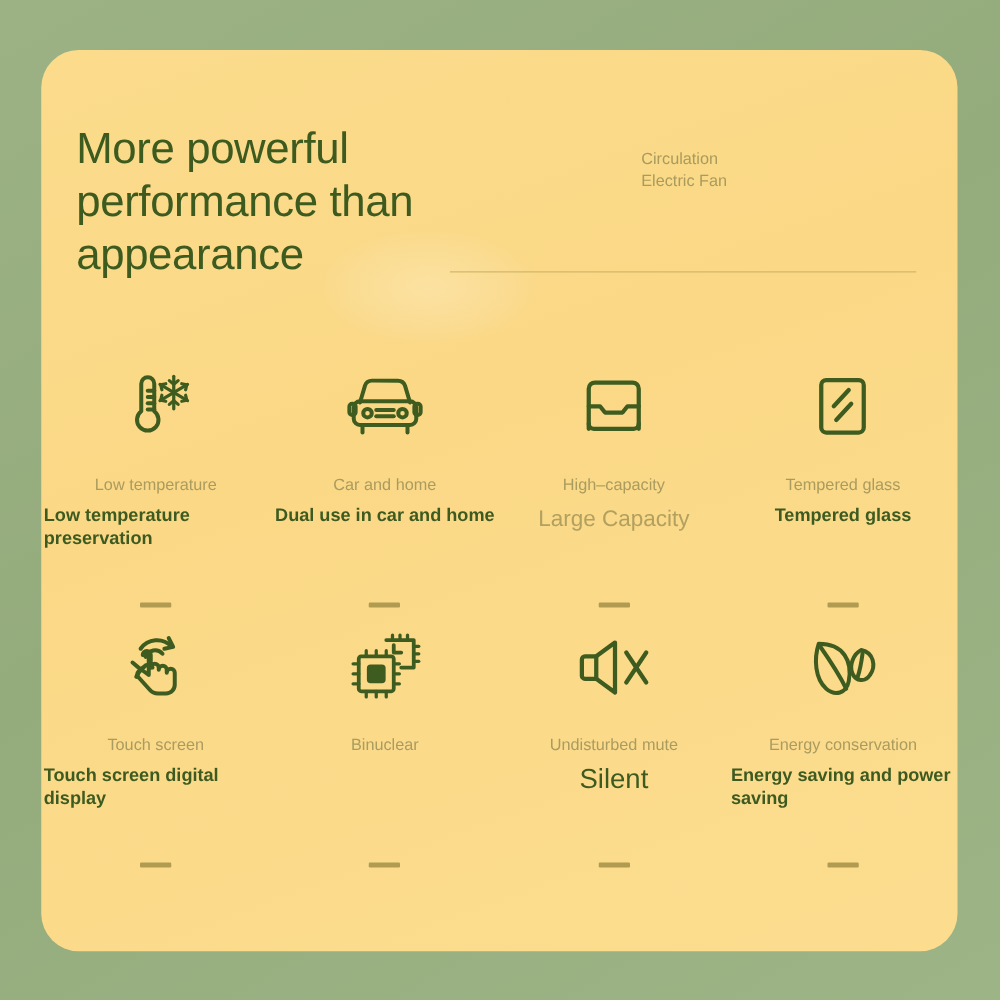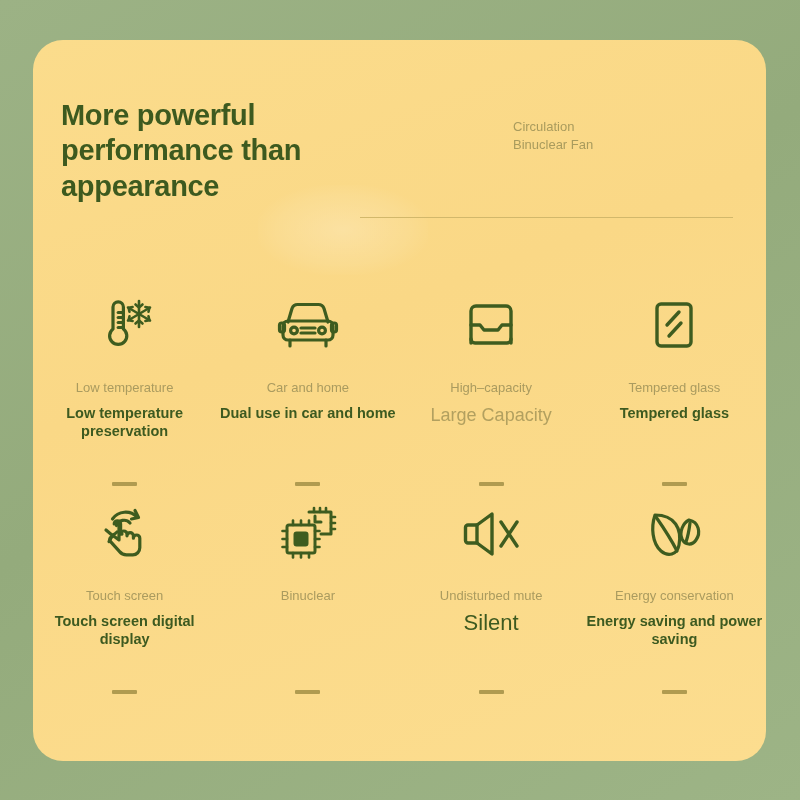--- a/index.html
+++ b/index.html
@@ -37,23 +37,23 @@
     background: radial-gradient(ellipse at center, rgba(255,255,255,0.22) 0%, rgba(255,255,255,0.08) 55%, rgba(255,255,255,0) 75%);
     pointer-events: none;
   }
 
   .heading {
     position: absolute;
     left: 28px;
     top: 58px;
     width: 340px;
     color: #3d5a1f;
-    font-size: 29px;
+    font-size: 35px;
     line-height: 1.22;
-    font-weight: bold;
+    font-weight: normal;
     letter-spacing: -0.3px;
   }
 
   .brand {
     position: absolute;
     right: 33px;
     top: 78px;
     width: 220px;
     text-align: left;
     color: #a99b5d;
@@ -103,21 +103,20 @@
     font-size: 13px;
     text-align: center;
     line-height: 1.3;
   }
 
   .label-main {
     margin-top: 8px;
     color: #3d5a20;
     font-size: 14.5px;
     font-weight: bold;
-    text-align: center;
     line-height: 1.22;
   }
 
   .label-main.muted {
     color: #b2a05f;
     font-weight: normal;
     font-size: 18px;
   }
 
   .label-main.big {
@@ -139,21 +138,21 @@
 <body>
 
 <div class="card">
 
   <div class="watermark"></div>
 
   <h1 class="heading">More powerful performance than appearance</h1>
 
   <div class="brand">
     <div>Circulation</div>
-    <div>Binuclear  Fan</div>
+    <div>Electric  Fan</div>
   </div>
 
   <div class="rule"></div>
 
   <div class="grid">
 
     <div class="feature">
       <div class="icon-wrap">
         <svg width="62" height="62" viewBox="0 0 62 62" fill="none" stroke="#3e5c1f" stroke-width="3.2" stroke-linecap="round" stroke-linejoin="round">
           <path d="M19 12 a5.2 5.2 0 0 1 10.4 0 v22 a8.6 8.6 0 1 1 -10.4 0 z"></path>

